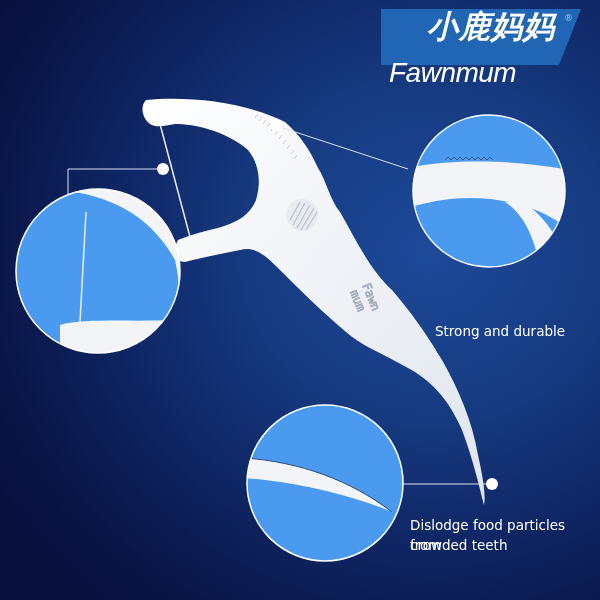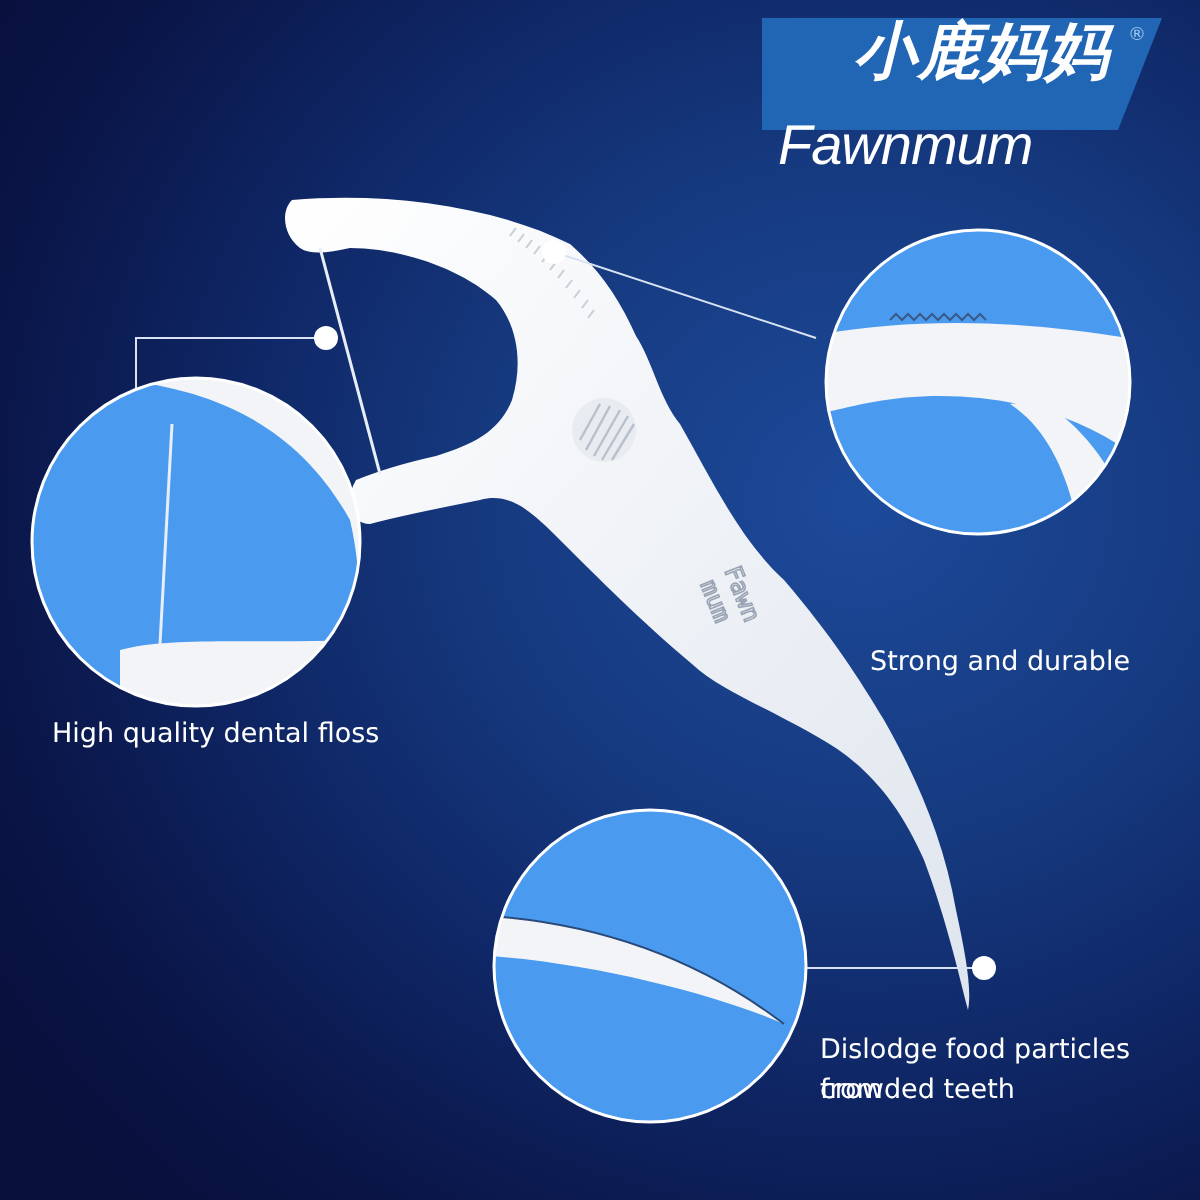--- a/index.html
+++ b/index.html
@@ -129,18 +129,17 @@
     </g>
   </svg>
 
   <div class="logo">
     <div class="logo-bg"></div>
     <div class="logo-cn">小鹿妈妈</div>
     <div class="logo-en">Fawnmum</div>
     <div class="logo-reg">®</div>
   </div>
 
-  <div class="caption" style="left:26px; top:357px;">High quality dental floss</div>
   <div class="caption" style="left:435px; top:283px;margin-top:38px;">Strong and durable</div>
   <div class="caption" style="left:410px; top:535px;">crowded teeth</div>
   <div class="caption" style="left:410px; top:515px;">Dislodge food particles from</div>
 
 </div>
 
 </body></html>

